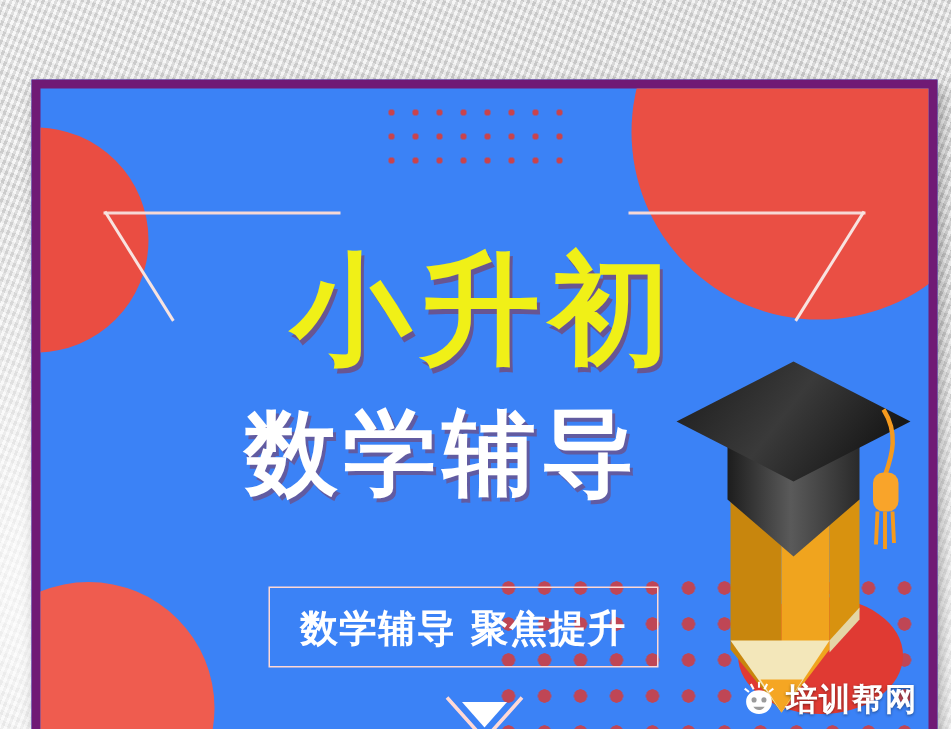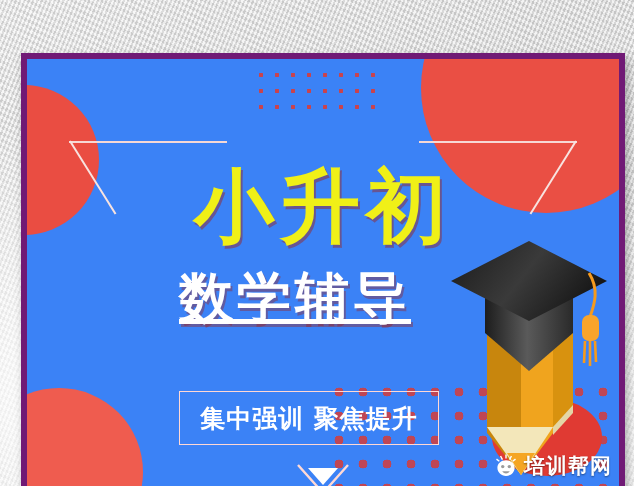--- a/index.html
+++ b/index.html
@@ -83,26 +83,25 @@
   
   .headline-yellow{
     position:absolute;left:0;right:0;top:108px;text-align:center;
     font-size:80px;line-height:1;font-weight:bold;letter-spacing:6px;
     color:#f0f017;
     text-shadow:2px 3px 0 rgba(160,30,24,.45);
     font-family:"DejaVu Sans","Liberation Sans",sans-serif;
   }
   .headline-white{
     position:absolute;left:0;right:0;top:212px;text-align:center;
-    font-size:54px;line-height:1;font-weight:bold;letter-spacing:4px;
+    font-size:62px;line-height:1;font-weight:bold;letter-spacing:4px;
     color:#ffffff;
     text-shadow:2px 3px 0 rgba(160,30,24,.38);
     font-family:"DejaVu Sans","Liberation Sans",sans-serif;
     padding-right:56px;
-    text-decoration:underline;
   }
 
   
   .subtitle-box{
     position:absolute;left:152px;top:332px;width:258px;height:52px;
     border:1.6px solid #ffd8d4;
     display:flex;align-items:center;justify-content:center;
   }
   .subtitle-text{
     color:#ffffff;font-size:25px;font-weight:bold;letter-spacing:1px;
@@ -148,21 +147,21 @@
     <div class="bracket right">
       <div class="bar"></div>
       <div class="leg"></div>
     </div>
 
     <div class="headline-yellow">小升初</div>
 
     <div class="headline-white">数学辅导</div>
 
     <div class="subtitle-box">
-      <span class="subtitle-text">集中强训  聚焦提升</span>
+      <span class="subtitle-text">数学辅导  聚焦提升</span>
     </div>
 
     <div class="chevron">
       <svg viewBox="0 0 56 36" width="56" height="36" aria-hidden="true">
         <polyline points="3,4 28,32 53,4" fill="none" stroke="#ffd9d5" stroke-width="2.4"></polyline>
         <polygon points="13,7 43,7 28,24" fill="#ffffff"></polygon>
       </svg>
     </div>
 
     <div class="illo">

